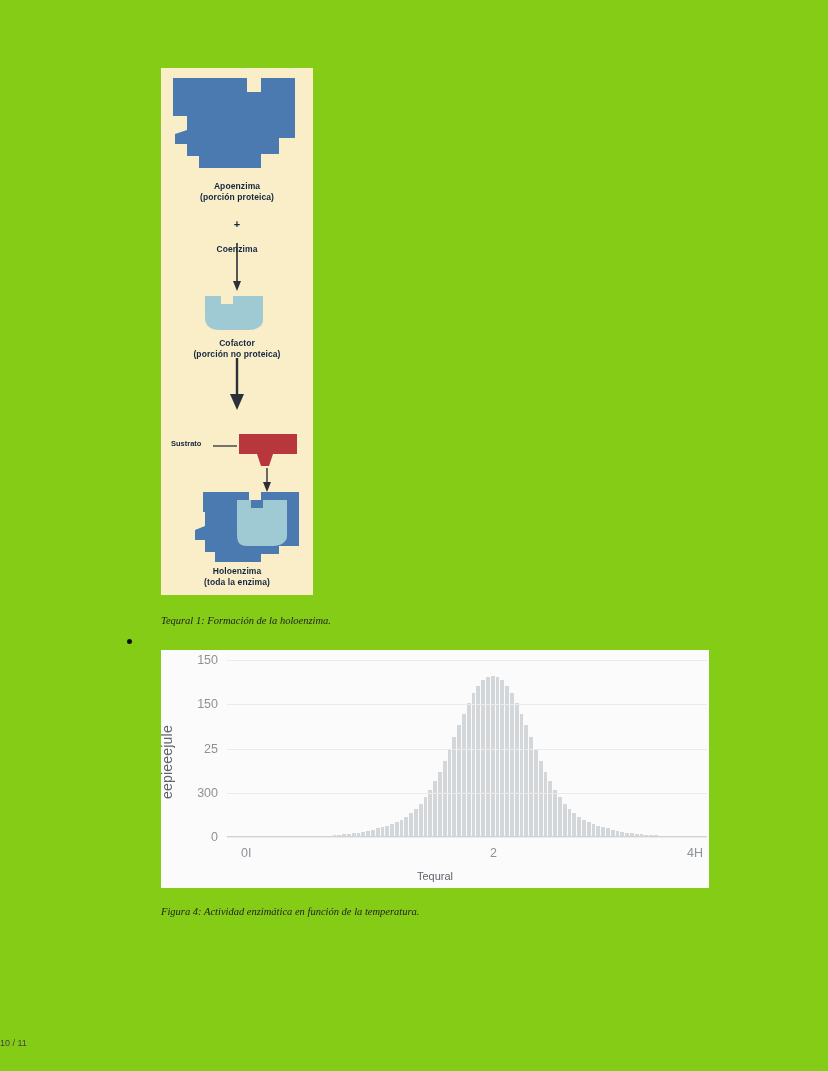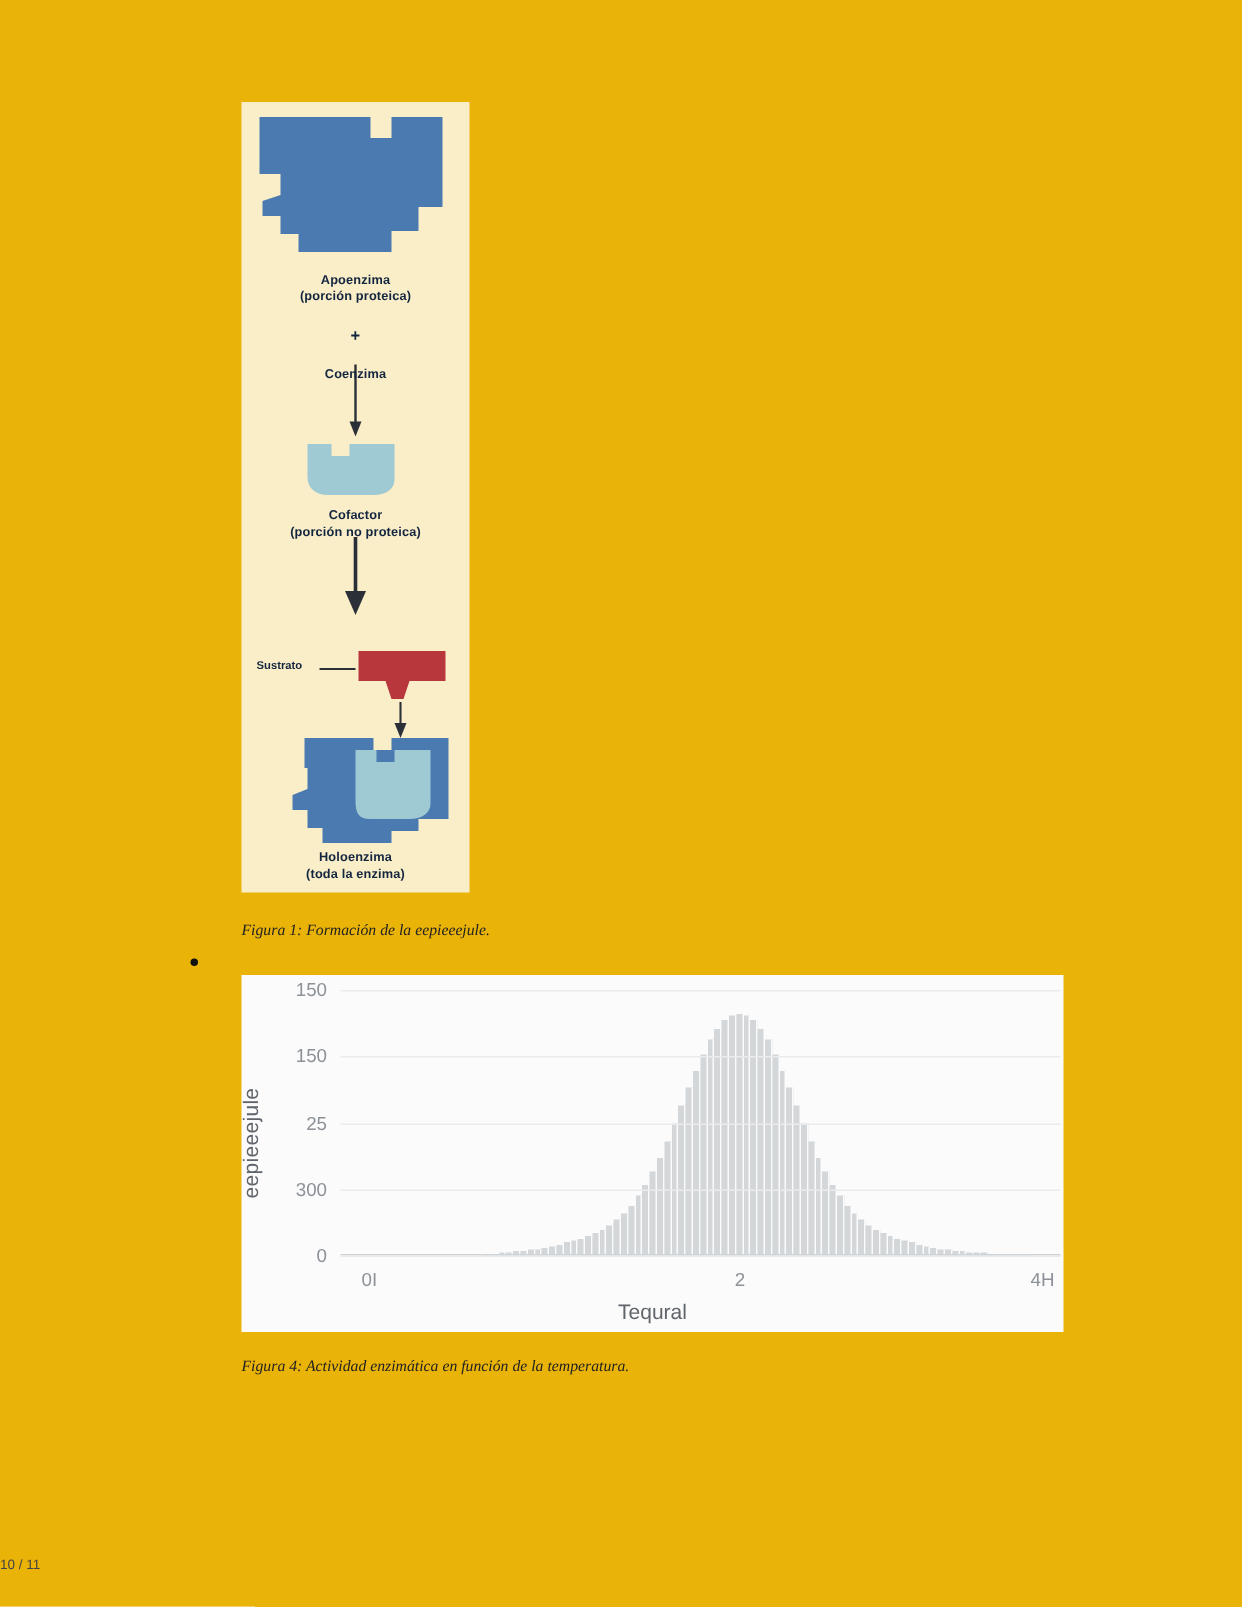--- a/index.html
+++ b/index.html
@@ -12,21 +12,21 @@
     height: 1071px;
     position: relative;
     font-family: "Liberation Serif", serif;
     color: #1a1a1a;
     overflow: hidden;
   }
 
   .page {
     position: absolute;
     inset: 0;
-    background: #eab308;
+    background: #84cc16;
   }
 
   
   .fig1-wrap {
     position: absolute;
     left: 161px;
     top: 68px;
     width: 152px;
     height: 527px;
     background: #faeec9;
@@ -128,21 +128,21 @@
     color: #60656b;
     letter-spacing: 0.2px;
   }
   .x-axis-title {
     position: absolute;
     left: 0;
     right: 0;
     bottom: 6px;
     text-align: center;
     font-family: "Liberation Sans", sans-serif;
-    font-size: 14px;
+    font-size: 11px;
     color: #60656b;
   }
   .plot {
     position: absolute;
     left: 66px;
     top: 10px;
     right: 2px;
     height: 177px;
   }
   .gridline {
@@ -254,21 +254,21 @@
       <div>Cofactor</div>
       <div>(porción no proteica)</div>
     </div>
     <div class="lbl-sust">Sustrato</div>
     <div class="fig1-label lbl-holo">
       <div>Holoenzima</div>
       <div>(toda la enzima)</div>
     </div>
   </div>
 
-  <div class="caption cap1">Figura 1: Formación de la eepieeejule.</div>
+  <div class="caption cap1">Tequral 1: Formación de la holoenzima.</div>
 
   <div class="bullet-row">
     <span class="bullet-dot"></span>
   </div>
 
   <div class="chart-wrap">
     <div class="chart-inner">
       <div class="y-axis-title">eepieeejule</div>
       <div class="x-axis-title">Tequral</div>
       <div class="plot" id="plot">

